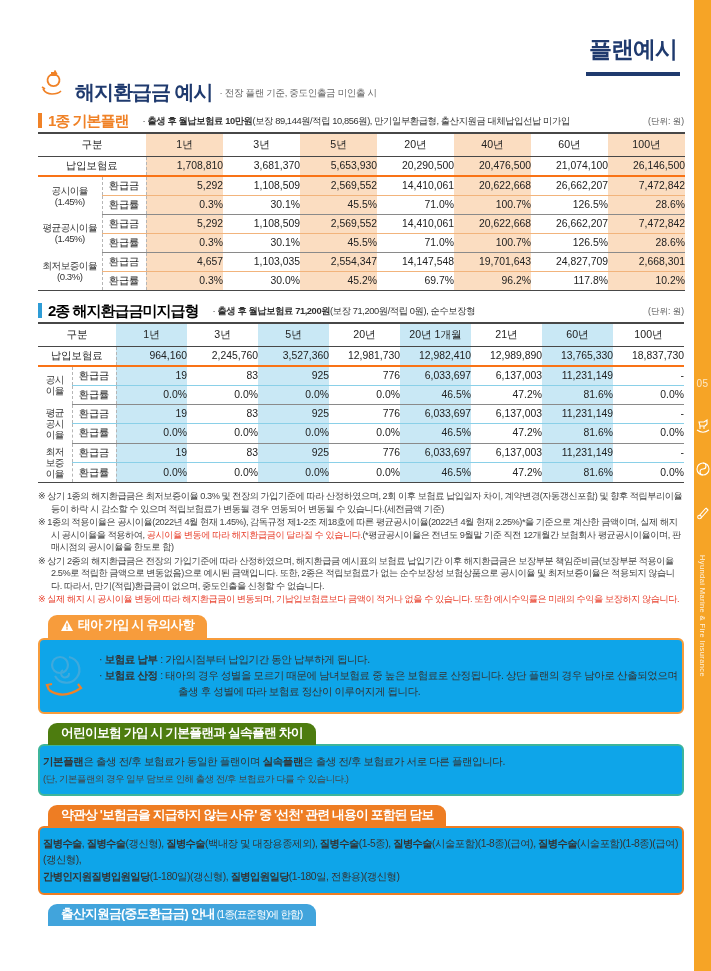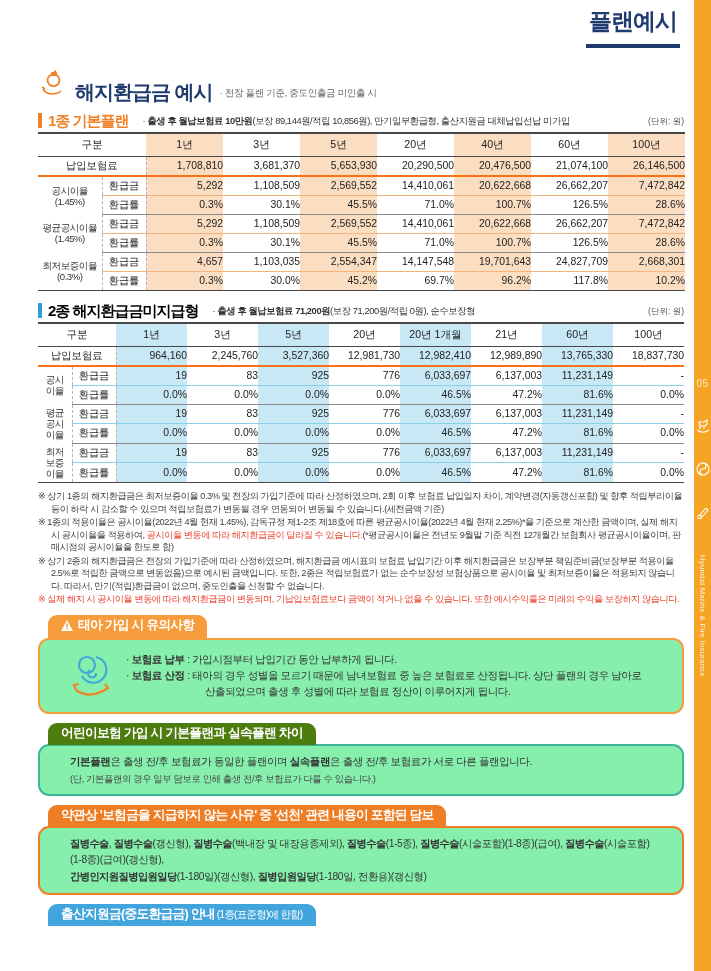--- a/index.html
+++ b/index.html
@@ -15,21 +15,21 @@
   .page-num{color:#fde9c8;font-size:10px;letter-spacing:.5px;}
   .side-icon{margin-top:28px;width:16px;height:16px;}
   .side-icon svg{display:block;}
   .brand-vertical{
     margin-top:34px;writing-mode:vertical-rl;font-size:7.5px;color:rgba(255,255,255,.85);
     letter-spacing:.4px;white-space:nowrap;
   }
   
   .content{position:absolute;left:38px;top:0;width:646px;}
   .plan-tag{
-    position:absolute;top:6px;right:4px;font-size:23px;font-weight:bold;color:#1f3a6e;
+    position:absolute;top:34px;right:4px;font-size:23px;font-weight:bold;color:#1f3a6e;
     border-bottom:4px solid #1f3a6e;padding:0 3px 7px 3px;letter-spacing:-1px;
   }
   .main-header{margin-top:68px;display:flex;align-items:flex-end;gap:7px;}
   .main-header h1{margin:0;font-size:20px;color:#1f3a6e;letter-spacing:-1px;line-height:1;}
   .hsub{font-size:9.5px;color:#666;padding-bottom:2px;letter-spacing:-0.3px;}
   
   .sec-head{display:flex;align-items:center;margin-top:11px;position:relative;}
   .bar{width:4px;height:15px;margin-right:6px;flex:0 0 auto;}
   .bar.orange{background:#f08227;}
   .bar.cyan{background:#2e9cd6;}
@@ -70,22 +70,22 @@
   .tab{
     display:inline-block;position:relative;z-index:2;margin-left:10px;
     padding:4px 13px 5px;border-radius:9px 9px 0 0;color:#fff;font-weight:bold;
     font-size:12.8px;letter-spacing:-0.8px;line-height:1;
   }
   .tab-orange{background:#f79c3c;}
   .tab-teal{background:#4d7c0f;}
   .tab-deep{background:#ee7d23;}
   .tab-blue{background:#41a4dc;}
   .ibox{
-    position:relative;margin-top:-1px;background:#86efac;border-radius:11px;
-    padding:8px 30px;font-size:10.5px;color:#333;line-height:1.5;letter-spacing:-0.4px;
+    position:relative;margin-top:-1px;background:#0ea5e9;border-radius:6px;
+    padding:8px 3px;font-size:10.5px;color:#333;line-height:1.5;letter-spacing:-0.4px;
   }
   .border-orange{border:2.5px solid #f79c3c;}
   .border-teal{border:2.5px solid #3db59b;}
   .border-deep{border:2.5px solid #ee7d23;}
   .fetal-flex{display:flex;align-items:center;gap:10px;}
   .fetal-flex ul{list-style:none;margin:0;padding:0;flex:1;}
   .fetal-flex li{padding-left:79px;text-indent:-79px;font-size:10.5px;line-height:1.5;}
   .tab .tsub{font-weight:normal;font-size:10.5px;margin-left:2px;}
   .ibox p{margin:0;}
   .ibox .small{font-size:9.4px;color:#444;margin-top:2px;}

